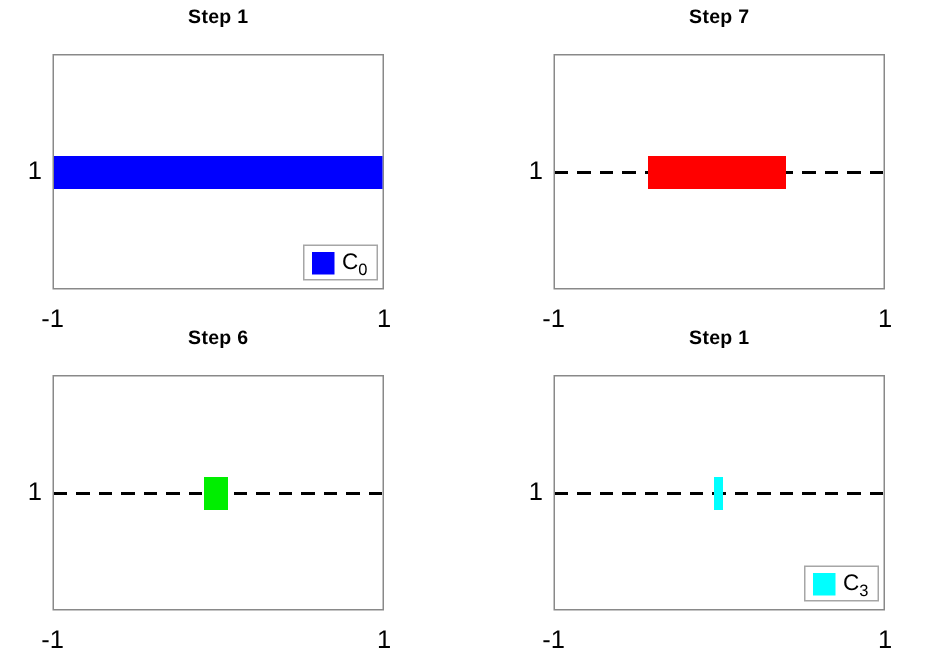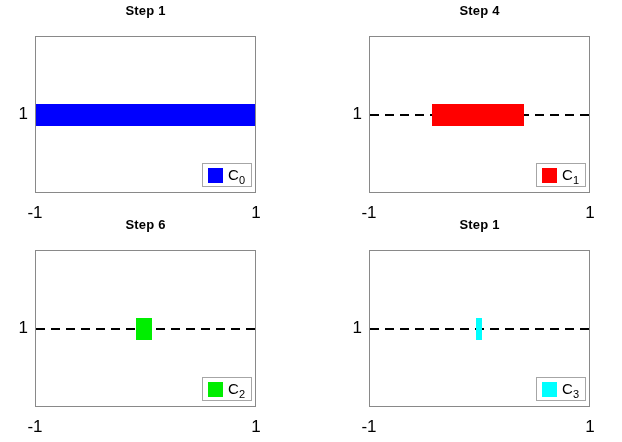--- a/index.html
+++ b/index.html
@@ -42,44 +42,36 @@
     <div class="legend">
       <span class="swatch" style="background: rgb(0, 0, 255);"></span>
       <span class="legend-label"><span>C</span><sub>0</sub></span>
     </div>
   </div>
   <div class="xtick xtick-left">-1</div>
   <div class="xtick xtick-right">1</div>
 </div>
 
 <div class="subplot sp1">
-  <div class="title">Step 4</div>
+  <div class="title">Step 7</div>
   <div class="ytick">1</div>
   <div class="axes">
     <div class="dashline"></div>
     <div class="bar" style="left: 28.5%; width: 42%; background: rgb(255, 0, 0);"></div>
-    <div class="legend">
-      <span class="swatch" style="background: rgb(255, 0, 0);"></span>
-      <span class="legend-label"><span>C</span><sub>1</sub></span>
-    </div>
   </div>
   <div class="xtick xtick-left">-1</div>
   <div class="xtick xtick-right">1</div>
 </div>
 
 <div class="subplot sp2">
   <div class="title">Step 6</div>
   <div class="ytick">1</div>
   <div class="axes">
     <div class="dashline"></div>
     <div class="bar" style="left: 45.5%; width: 7.5%; background: rgb(0, 238, 0);"></div>
-    <div class="legend">
-      <span class="swatch" style="background: rgb(0, 238, 0);"></span>
-      <span class="legend-label"><span>C</span><sub>2</sub></span>
-    </div>
   </div>
   <div class="xtick xtick-left">-1</div>
   <div class="xtick xtick-right">1</div>
 </div>
 
 <div class="subplot sp3">
   <div class="title">Step 1</div>
   <div class="ytick">1</div>
   <div class="axes">
     <div class="dashline"></div>

